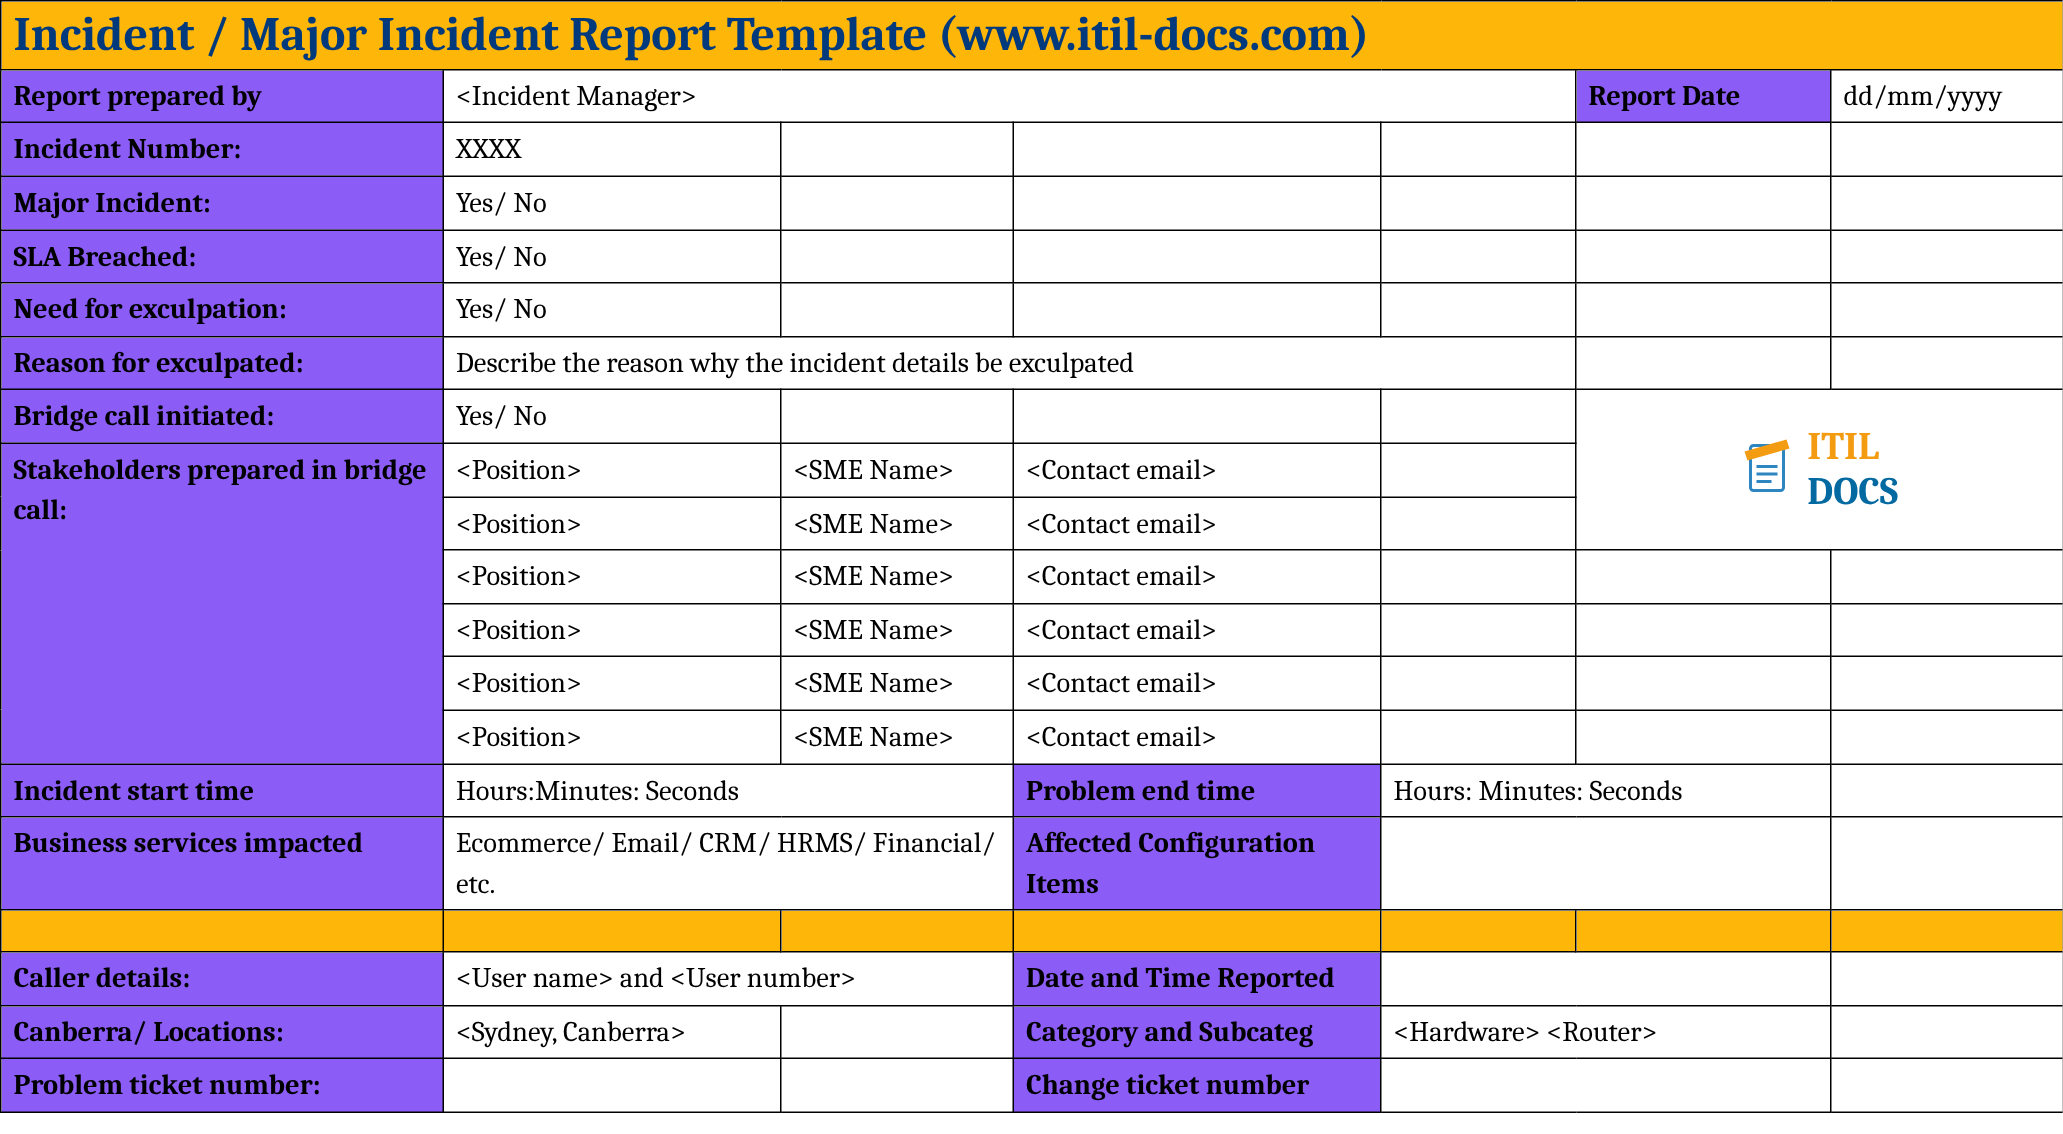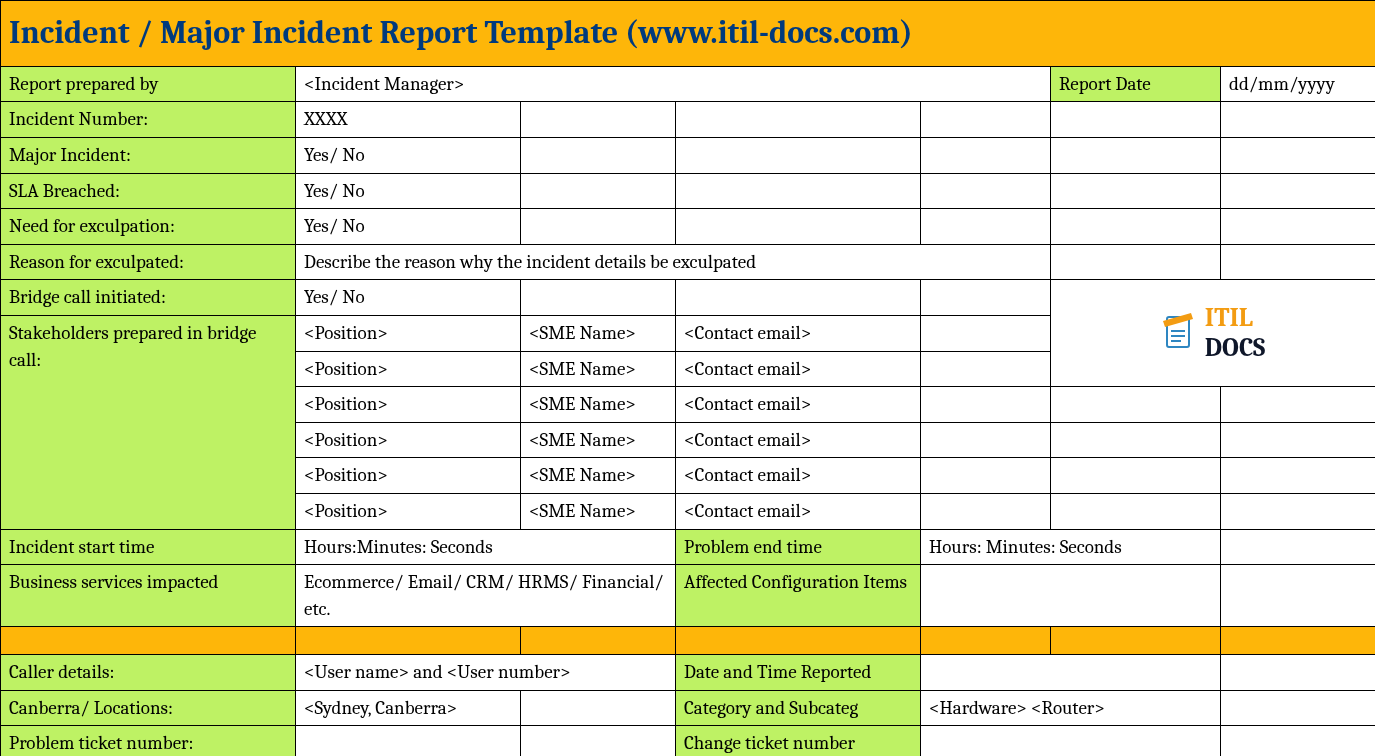--- a/index.html
+++ b/index.html
@@ -21,44 +21,44 @@
     padding: 4px 8px;
     vertical-align: top;
     line-height: 1.4;
     overflow: hidden;
   }
   .title-row td {
     background-color: #feb609;
     color: #003a7d;
     font-weight: bold;
     font-size: 32px;
-    padding: 10px 8px;
+    padding: 0 8px;
     border: 1px solid #000;
   }
   .label {
-    background-color: #bef264;
-    font-weight: normal;
+    background-color: #8b5cf6;
+    font-weight: bold;
   }
   .sep td {
     background-color: #feb609;
     height: 28px;
   }
   .logo-cell {
     text-align: center;
     vertical-align: middle;
     position: relative;
   }
   .logo {
     display: inline-block;
     text-align: left;
   }
   .logo svg { vertical-align: middle; }
   .logo-text { display: inline-block; font-weight: bold; font-size: 26px; vertical-align: middle; margin-left: 4px; }
   .logo-itil { color: #f39c12; }
-  .logo-docs { color: #0f172a; display:block; margin-top:-6px;}
+  .logo-docs { color: #0369a1; display:block; margin-top:-6px;}
 </style>
 </head>
 <body>
 
 <table>
   <colgroup>
     <col style="width:295px">
     <col style="width:225px">
     <col style="width:155px">
     <col style="width:245px">

